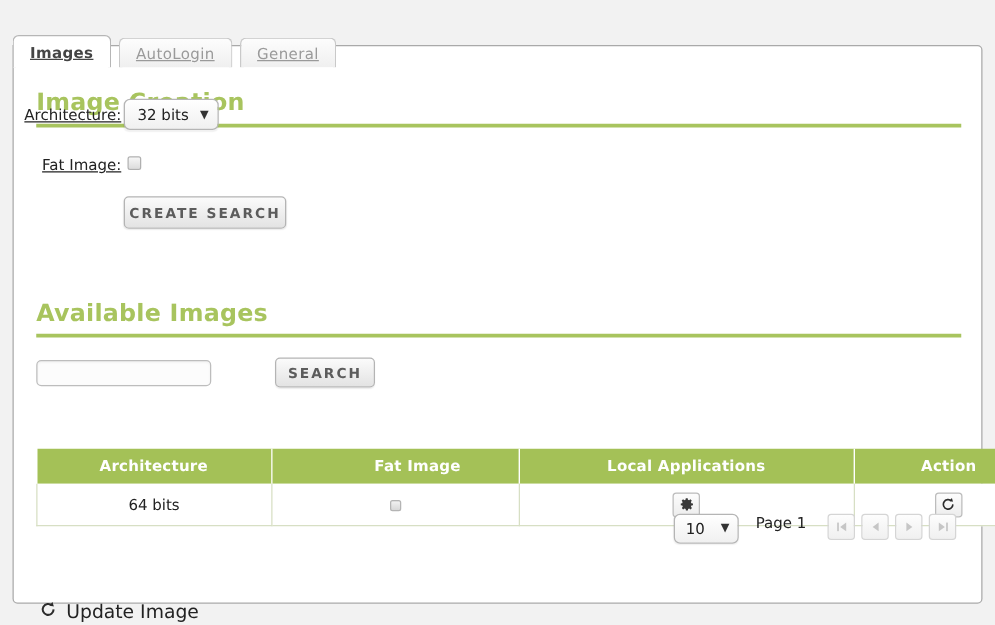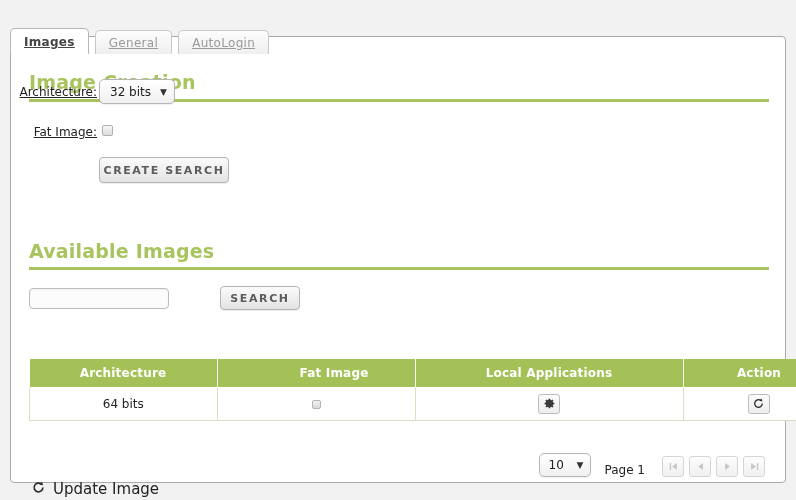--- a/index.html
+++ b/index.html
@@ -205,23 +205,23 @@
     border: 1px solid #b4b4b4;
     border-radius: 2px;
     background: linear-gradient(to bottom, #f2f2f2 0%, #d8d8d8 100%);
     vertical-align: middle;
   }
 
   
   .pager {
     position: absolute;
     right: 20px;
-    top: 416px;
-    display: flex;
-    align-items: flex-end;
+    top: 374px;
+    display: flex;
+    align-items: flex-start;
   }
   .pager .select-box {
     position: relative;
     width: 52px;
     height: 24px;
     justify-content: space-between;
     padding: 0 6px 0 9px;
   }
   .pager-label {
     font-size: 12px;
@@ -260,24 +260,24 @@
   }
 </style>
 </head>
 <body>
 
 <div class="tab-strip">
   <div class="tab active">
     <span>Images</span>
   </div>
   <div class="tab">
+    <span>AutoLogin</span>
+  </div>
+  <div class="tab">
     <span>General</span>
-  </div>
-  <div class="tab">
-    <span>AutoLogin</span>
   </div>
 </div>
 
 <div class="panel">
 
   <div class="section-title" style="top:34px;">Image Creation</div>
   <div class="section-rule" style="top:62px;"></div>
 
   <div class="form-label" style="left:8px; top:48px; width:78px;">Architecture:</div>
 

